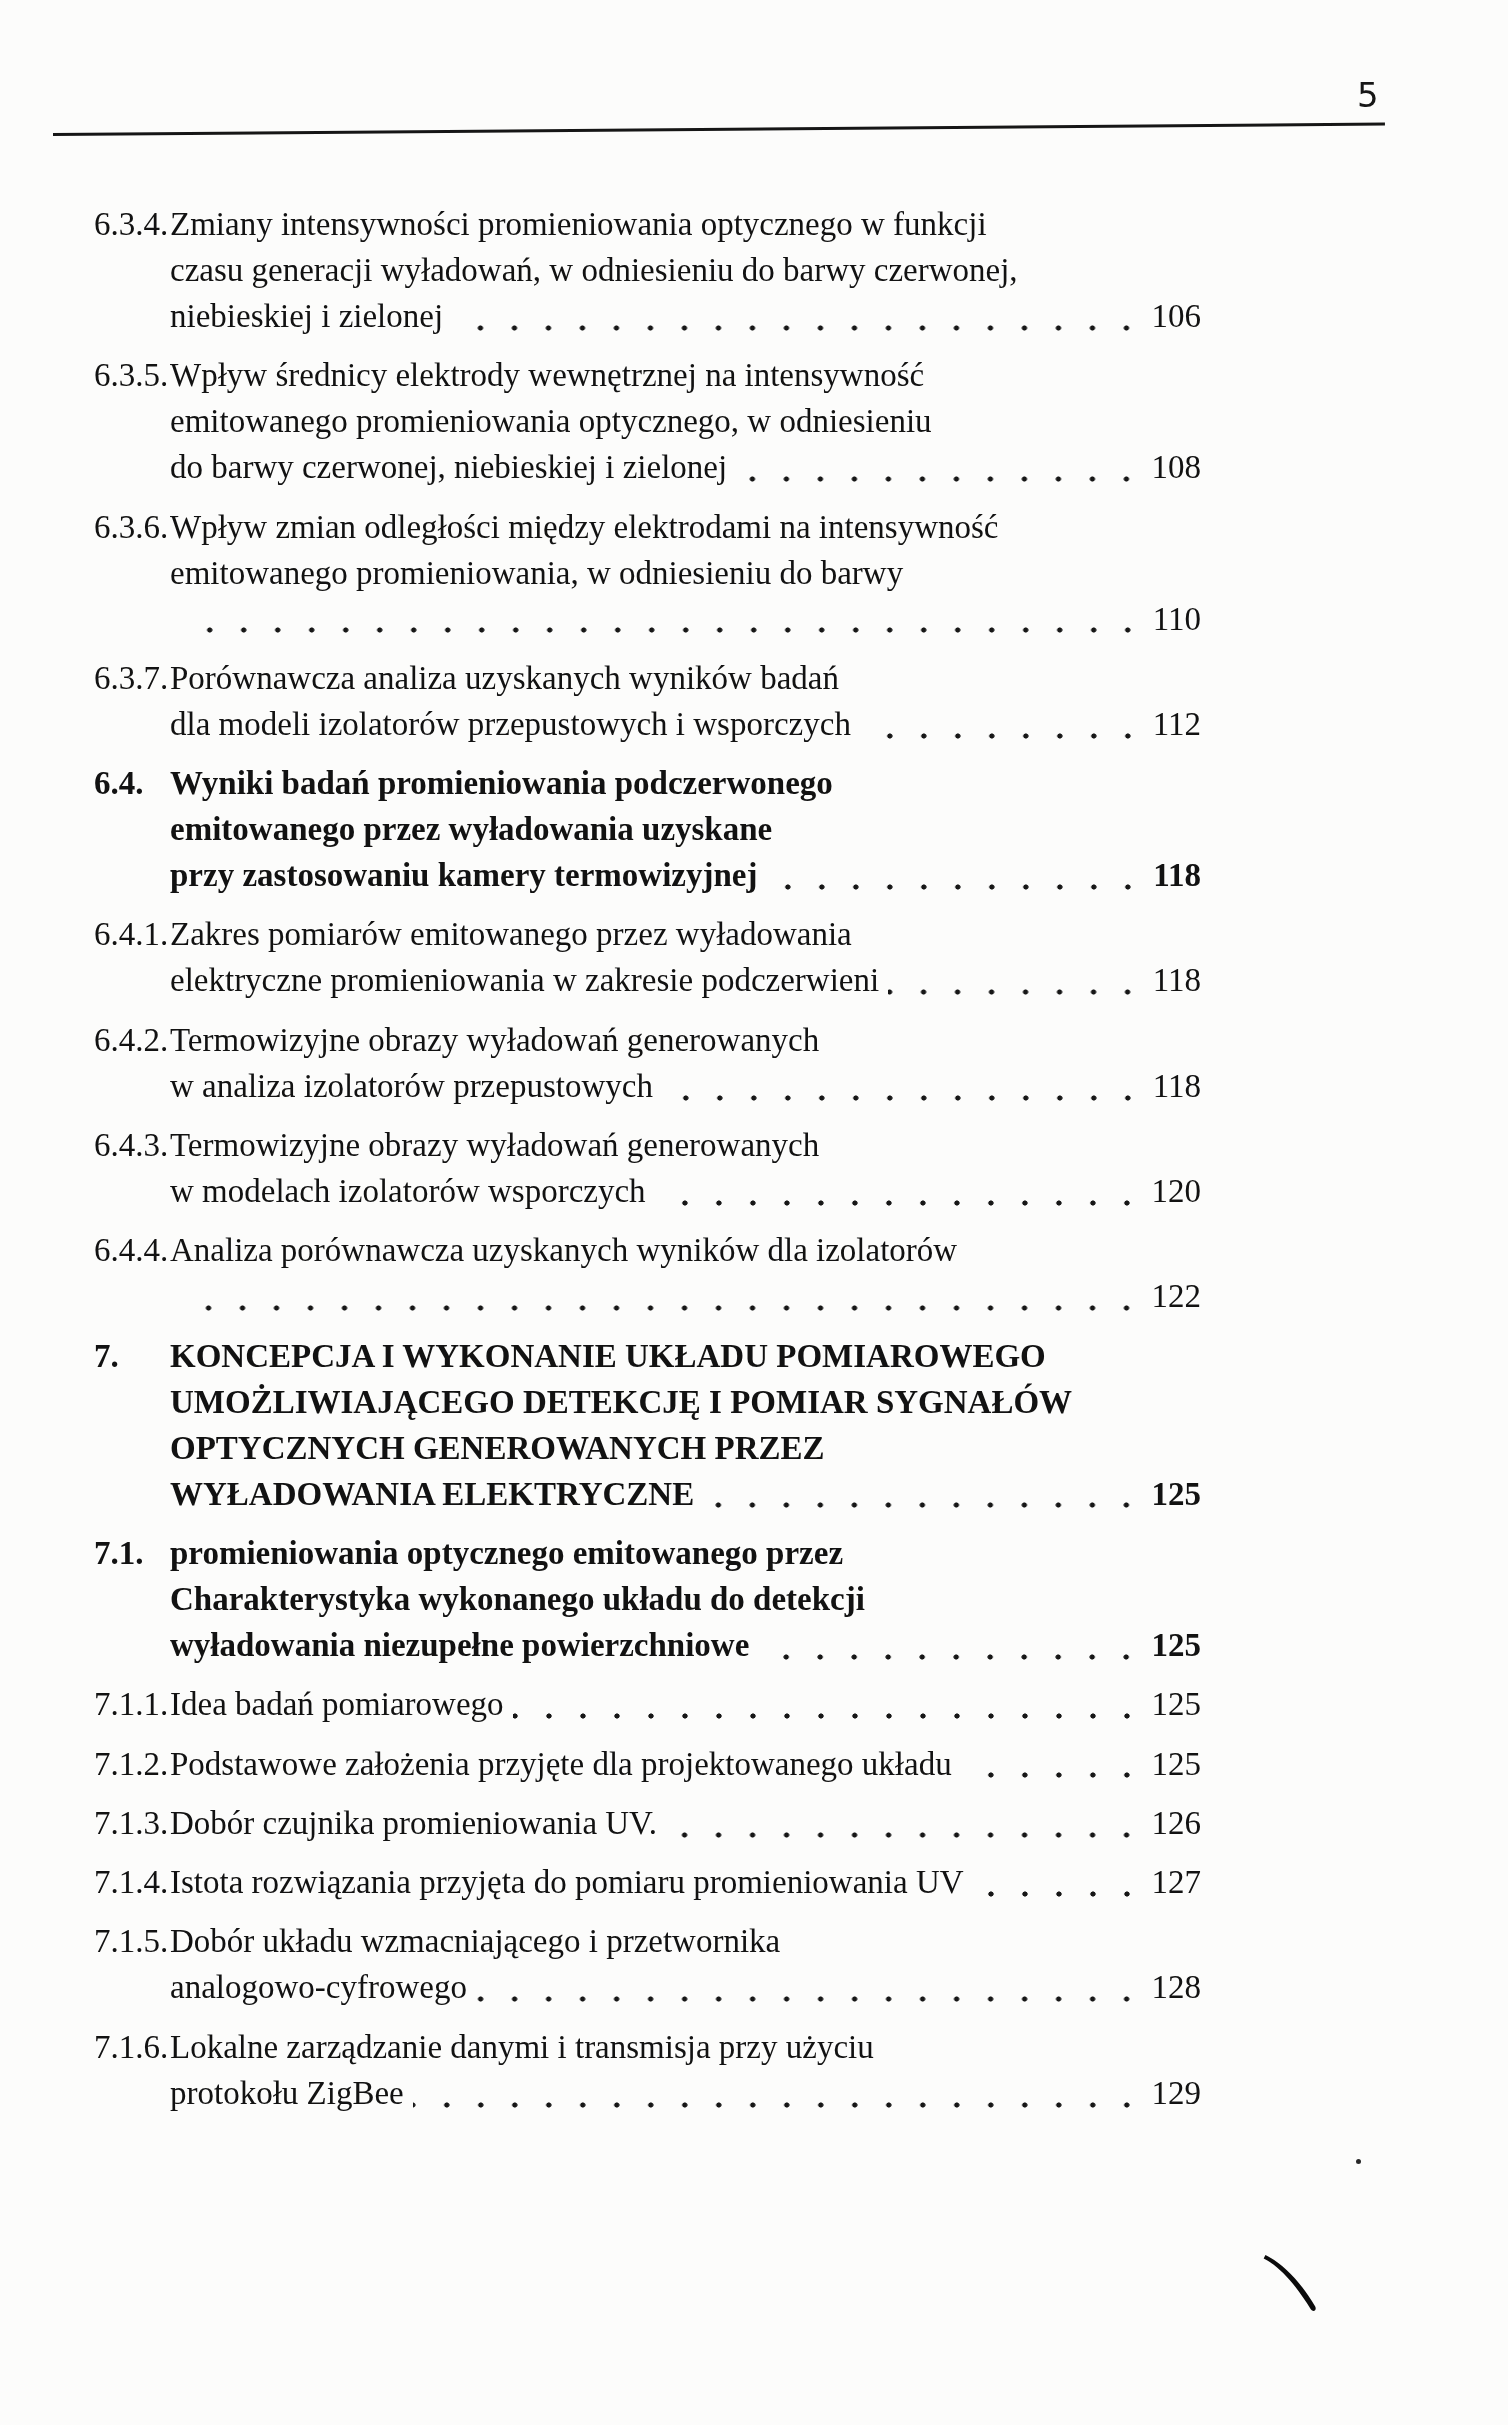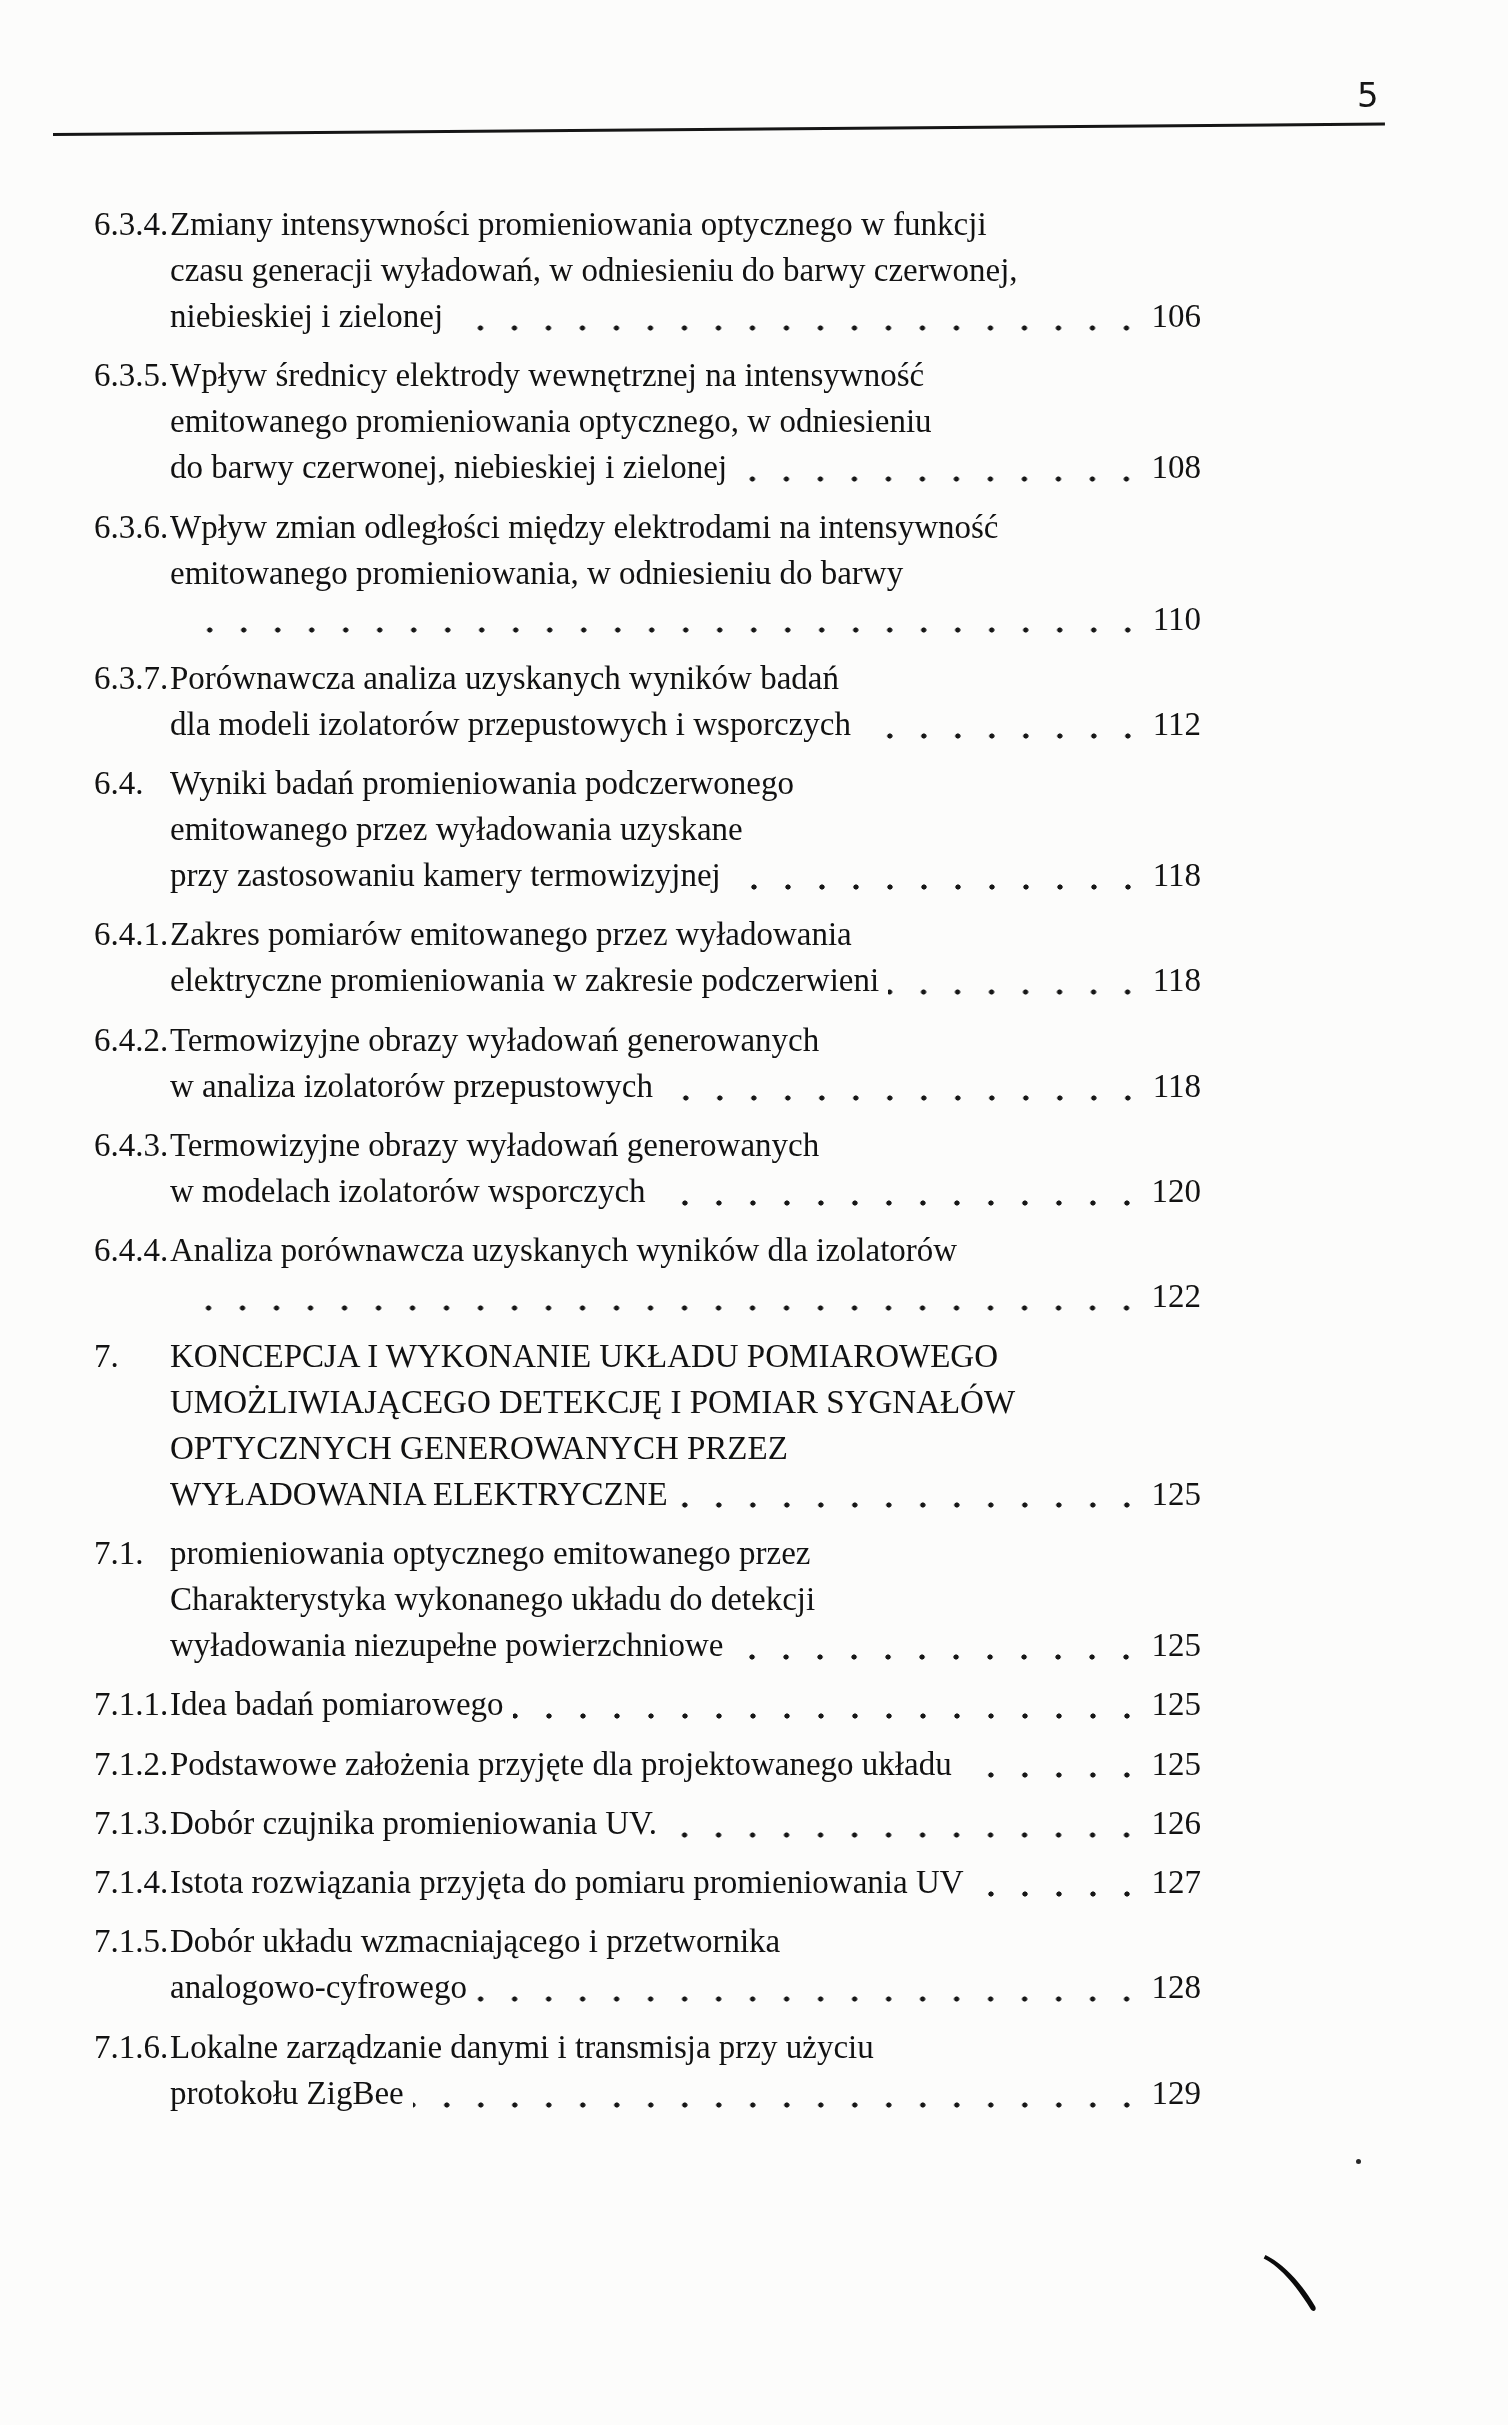--- a/index.html
+++ b/index.html
@@ -17,21 +17,21 @@
   }
   .rule{
     position:absolute;top:133px;left:53px;width:1332px;height:2.7px;
     background:#161616;transform:rotate(-0.45deg);transform-origin:left center;
   }
   .toc{position:absolute;left:94px;top:201px;width:1107px;}
   .entry{
     display:grid;grid-template-columns:76px 1fr;
     margin-bottom:13.3px;font-size:33px;line-height:46px;
   }
-  .entry.bold{font-weight:400;}
+  .entry.bold{font-weight:700;}
   .num{grid-column:1;white-space:nowrap;}
   .ebody{grid-column:2;min-width:0;}
   .line{display:flex;text-align:right;}
   .txt{white-space:nowrap;flex:0 1 auto;}
   .leader{
     flex:1 1 16px;min-width:16px;margin-left:9px;
     background-image:radial-gradient(circle,#161616 2.3px,rgba(0,0,0,0) 3px);
     background-repeat:repeat-x;
     background-size:34px 6.2px;
     background-position:right 4.4px bottom 8px;

